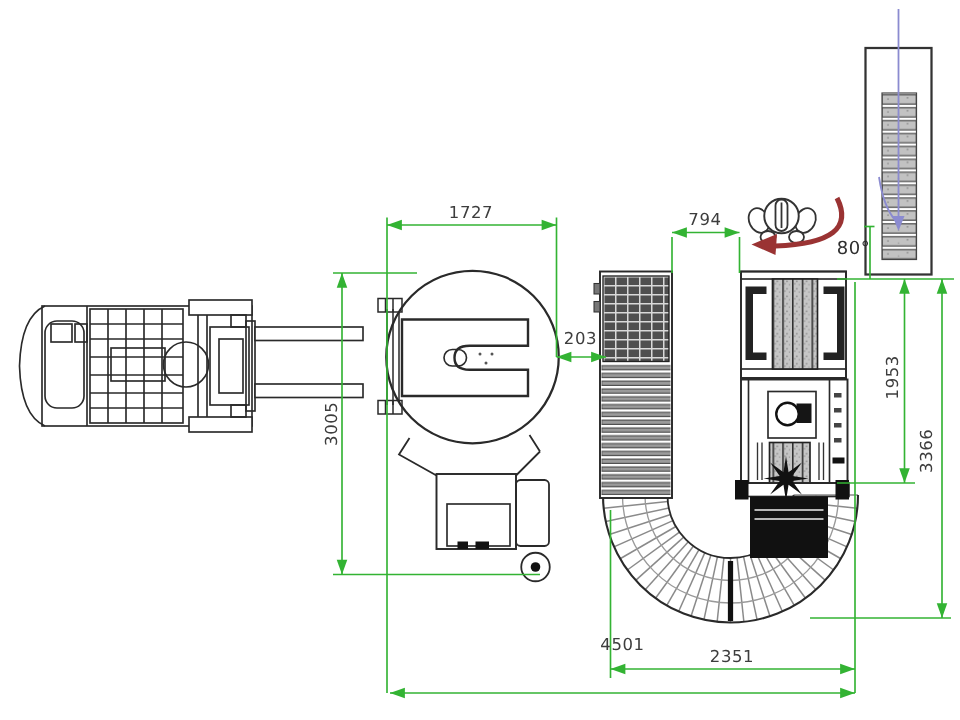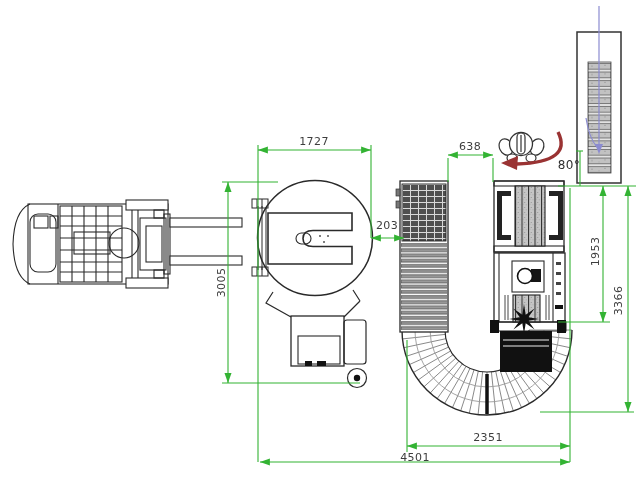--- a/index.html
+++ b/index.html
@@ -217,22 +217,22 @@
     <line x1="371" y1="238" x2="404" y2="238" marker-start="url(#arr)" marker-end="url(#arr)"></line>
     <line x1="228" y1="182" x2="228" y2="383" marker-start="url(#arr)" marker-end="url(#arr)"></line>
     <line x1="603" y1="186" x2="603" y2="322" marker-start="url(#arr)" marker-end="url(#arr)"></line>
     <line x1="628" y1="186" x2="628" y2="412" marker-start="url(#arr)" marker-end="url(#arr)"></line>
     <line x1="407" y1="446" x2="570" y2="446" marker-start="url(#arr)" marker-end="url(#arr)"></line>
     <line x1="260" y1="462" x2="570" y2="462" marker-start="url(#arr)" marker-end="url(#arr)"></line>
   </g>
 </svg>
 
 <div class="dimlabel" style="left:284px;top:135px;width:60px;">1727</div>
-<div class="dimlabel" style="left:450px;top:140px;width:40px;">638</div>
+<div class="dimlabel" style="left:450px;top:140px;width:40px;">794</div>
 <div class="dimlabel" style="left:369px;top:219px;width:36px;">203</div>
 <div class="dimlabel vert" style="left:199px;top:276px;width:44px;">3005</div>
 <div class="dimlabel vert" style="left:573px;top:245px;width:44px;">1953</div>
 <div class="dimlabel vert" style="left:596px;top:294px;width:44px;">3366</div>
 <div class="dimlabel" style="left:468px;top:431px;width:40px;">2351</div>
-<div class="dimlabel" style="left:395px;top:451px;width:40px;">4501</div>
+<div class="dimlabel" style="left:395px;top:423px;width:40px;">4501</div>
 <div class="dimlabel deg" style="left:553px;top:159px;width:32px;">80°</div>
 
 </div>
 
 </body></html>

